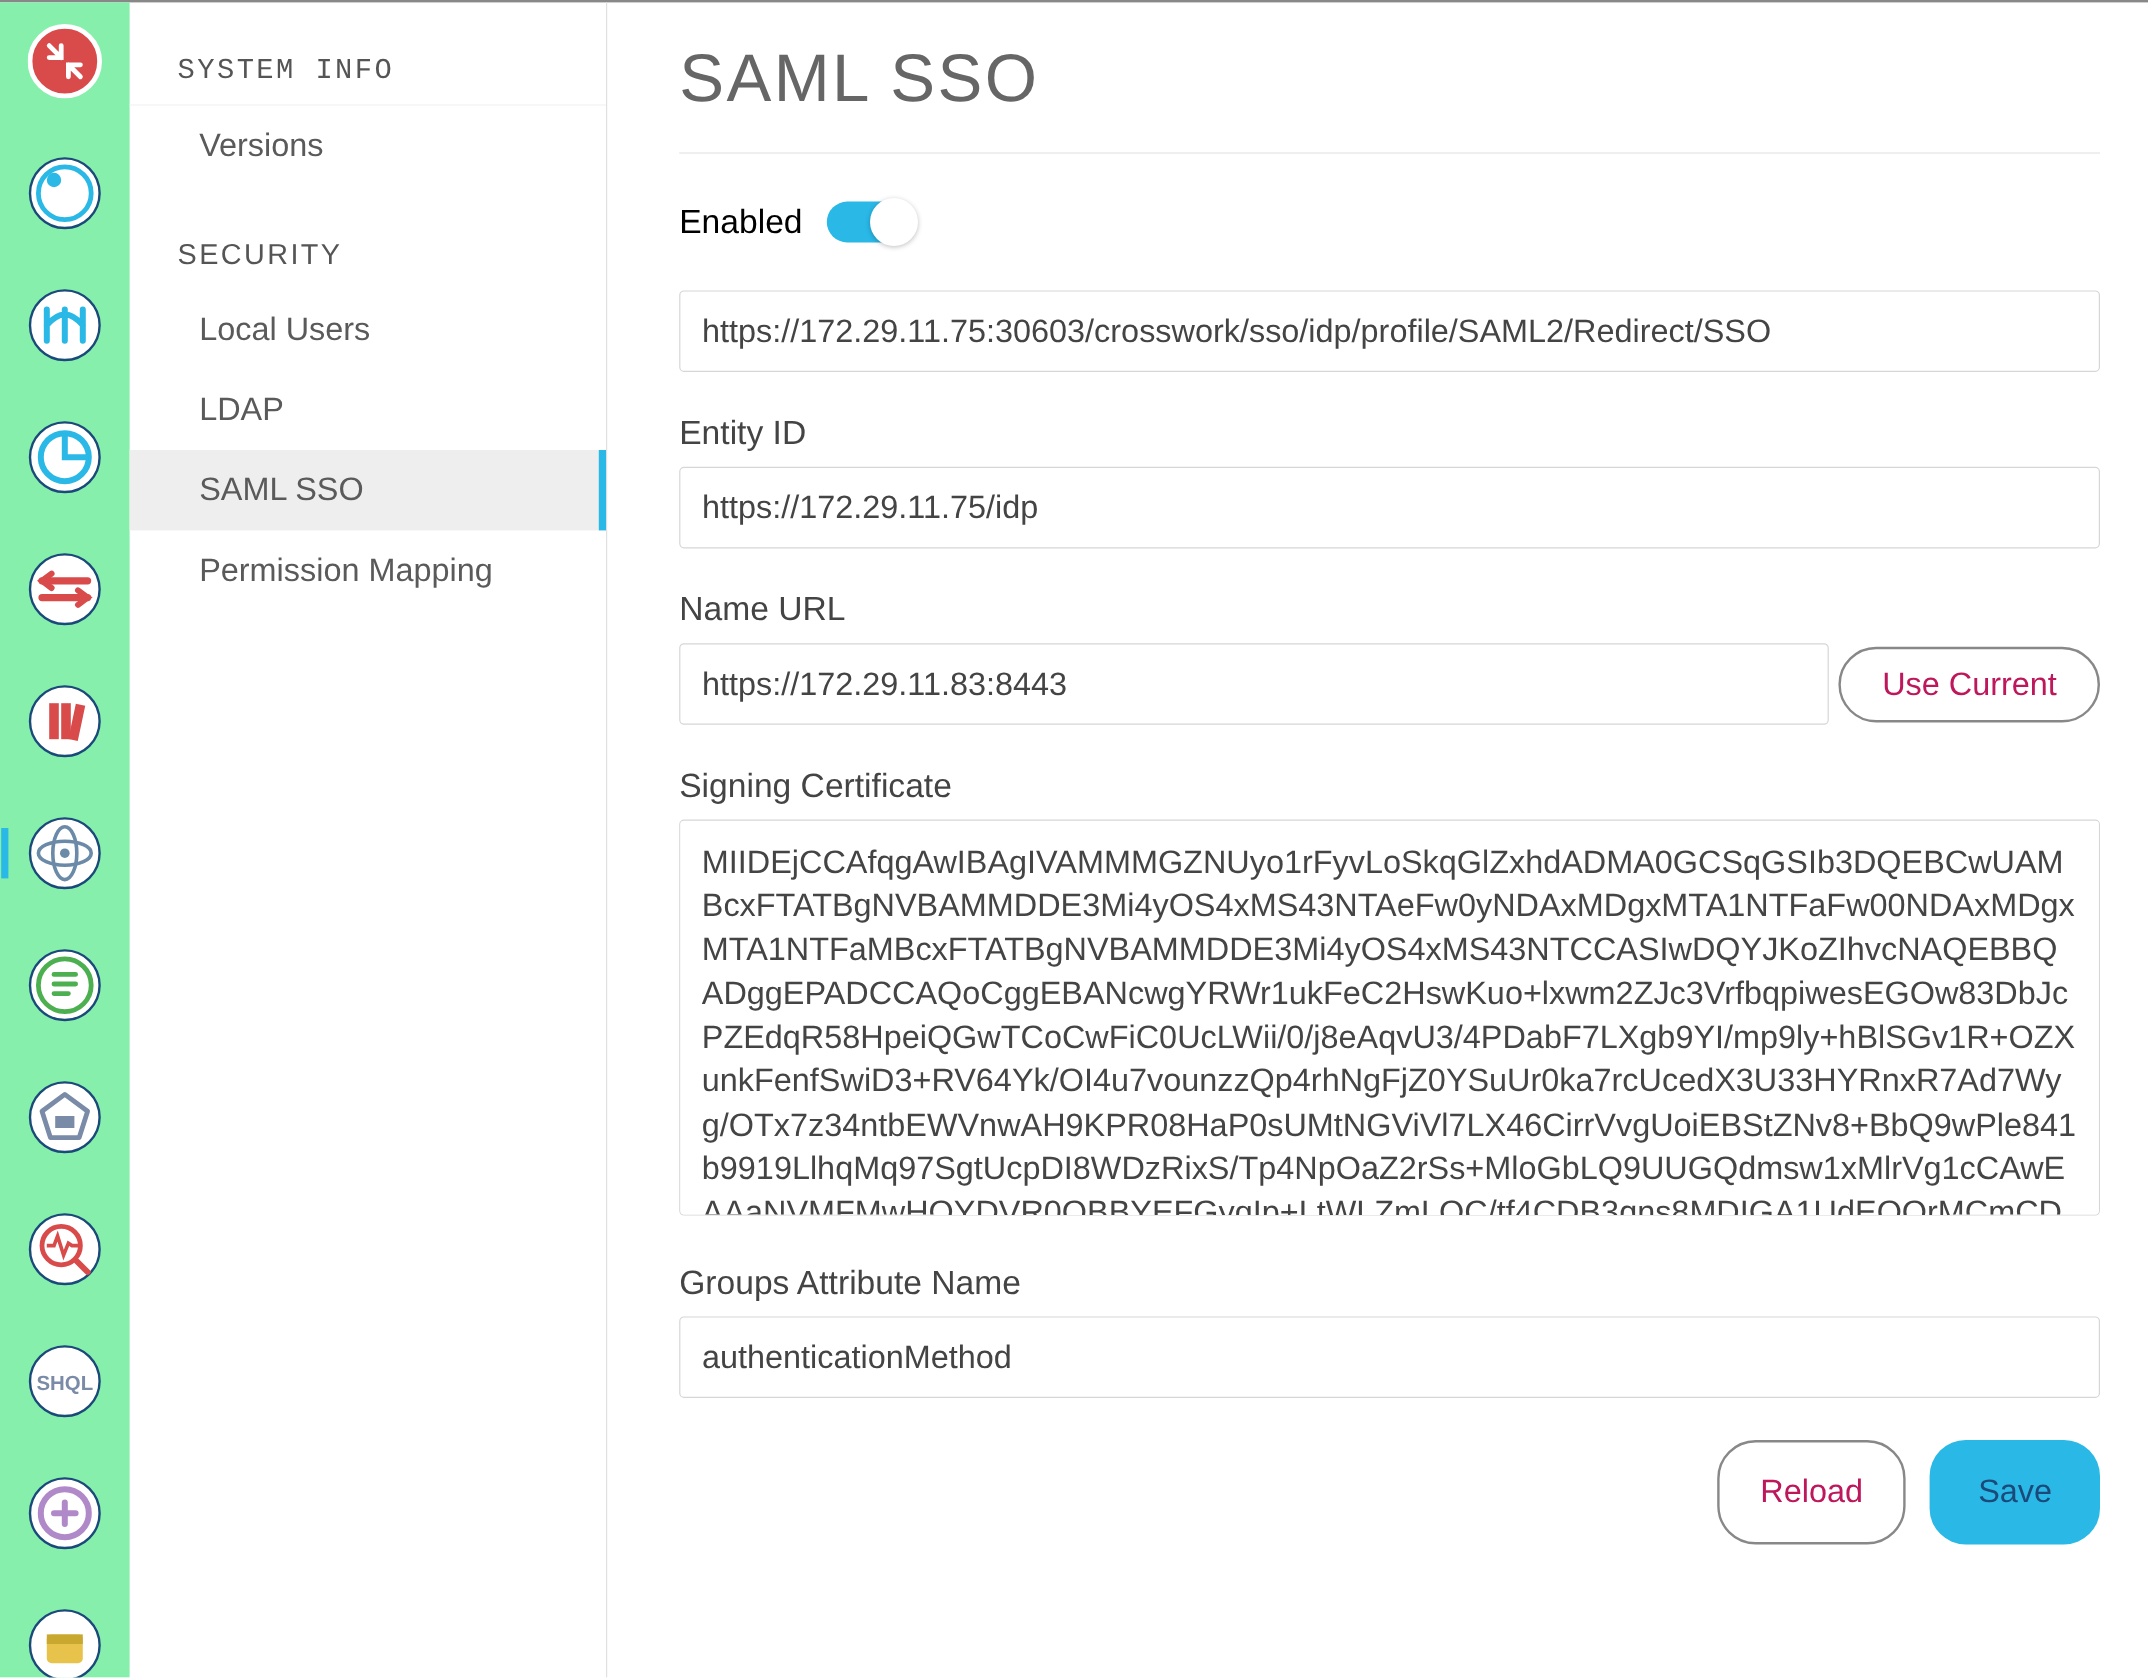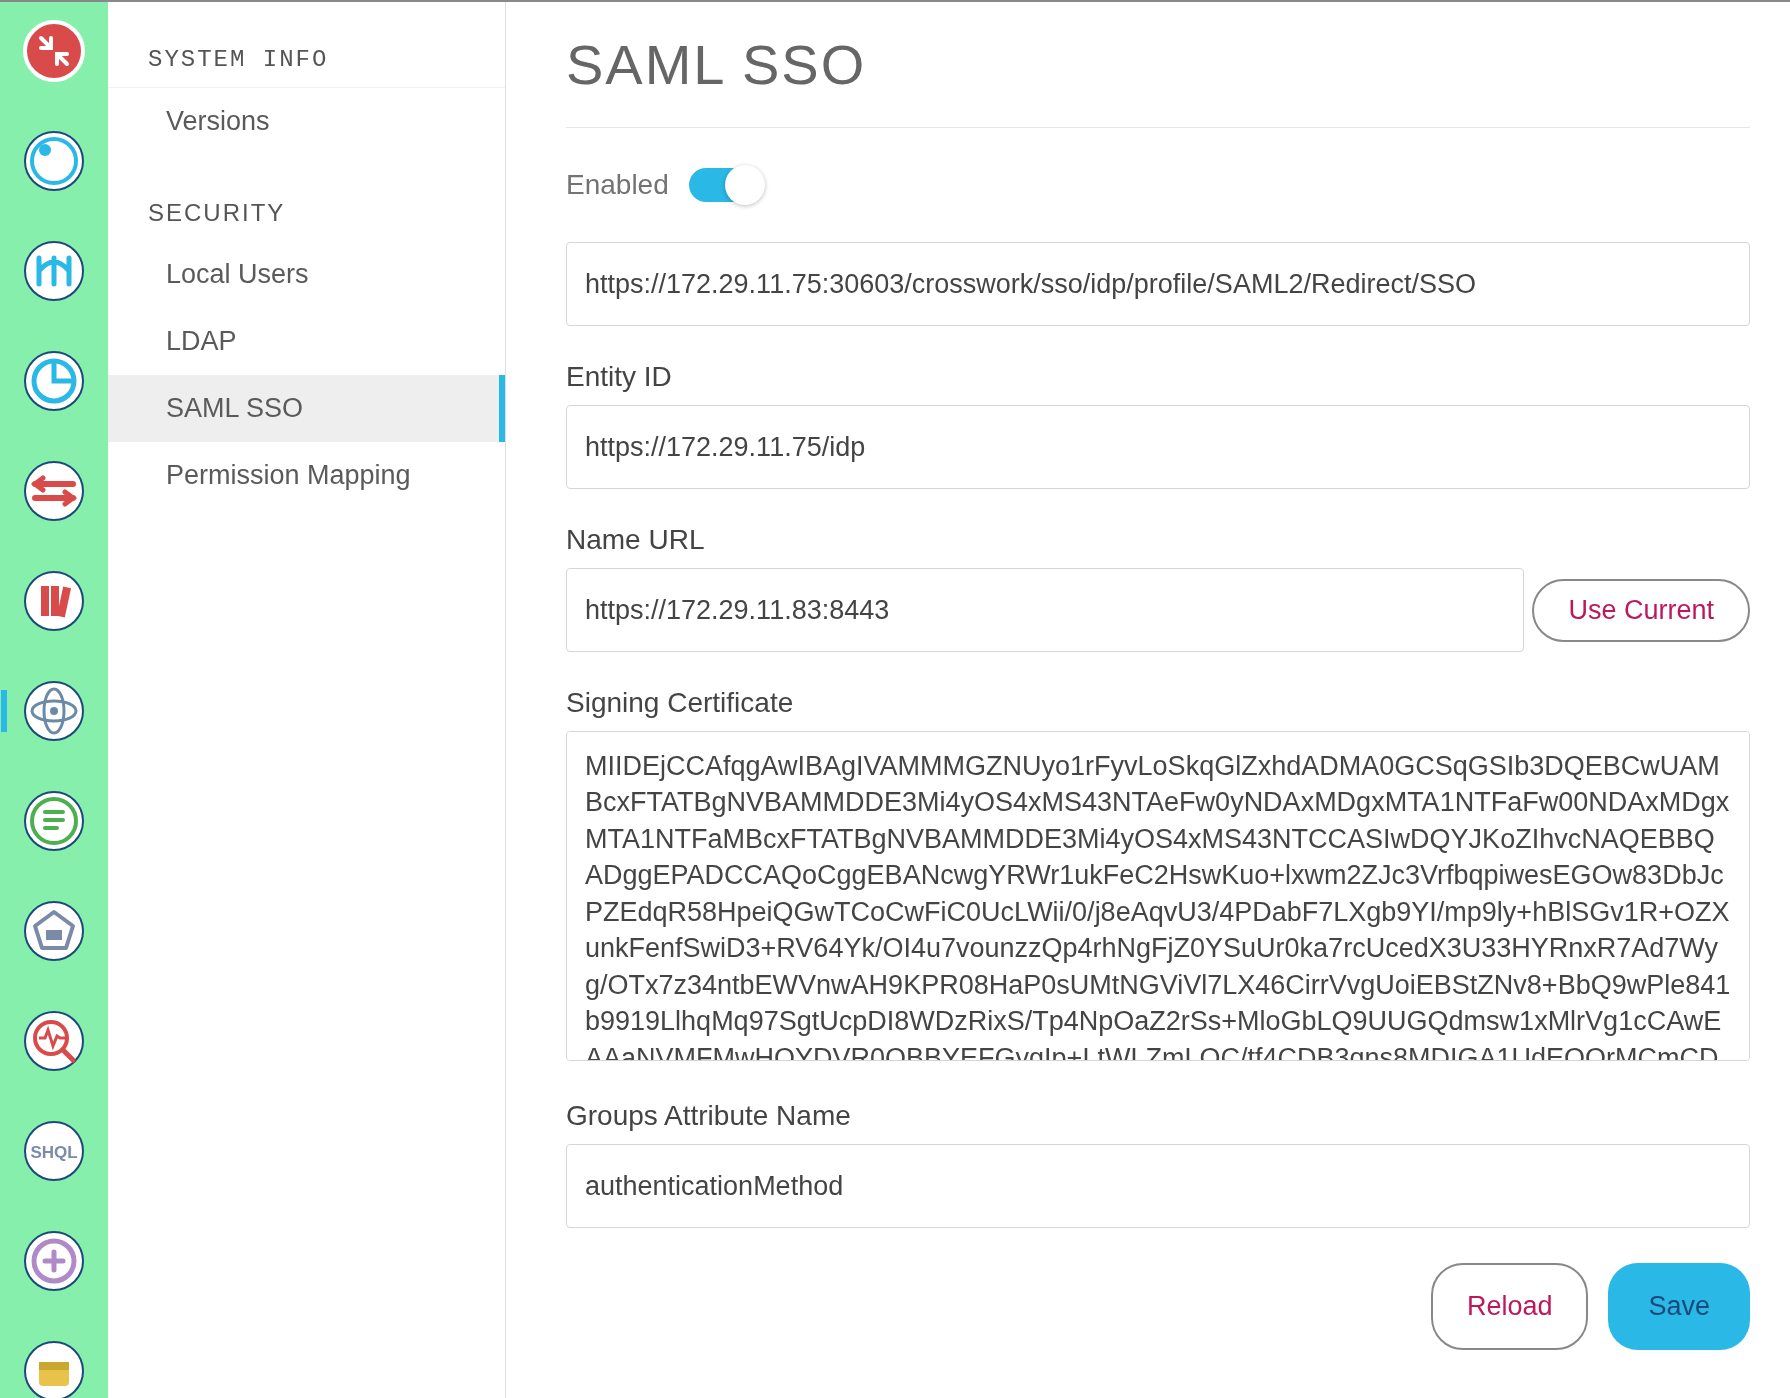--- a/index.html
+++ b/index.html
@@ -101,21 +101,21 @@
     margin-bottom: 40px;
   }
   .toggle-row {
     display: flex;
     align-items: center;
     gap: 20px;
     margin-bottom: 40px;
   }
   .toggle-label {
     font-size: 28px;
-    color: #737373;
+    color: #000000;
   }
   .toggle {
     width: 74px;
     height: 34px;
     background: #2ab8e6;
     border-radius: 34px;
     position: relative;
     cursor: pointer;
   }
   .toggle .knob {
@@ -139,21 +139,21 @@
   .text-input, .textarea {
     width: 100%;
     border: 1px solid #d6d6d6;
     border-radius: 4px;
     font-size: 27px;
     padding: 16px 18px;
     color: #444;
     font-family: inherit;
     background: #fff;
   }
-  .text-input { height: 84px; }
+  .text-input { height: 68px; }
   .textarea {
     height: 330px;
     resize: none;
     line-height: 1.35;
     overflow-y: auto;
     word-break: break-all;
   }
   .textarea.cert { font-family: inherit; }
 
   .baseurl-row {

